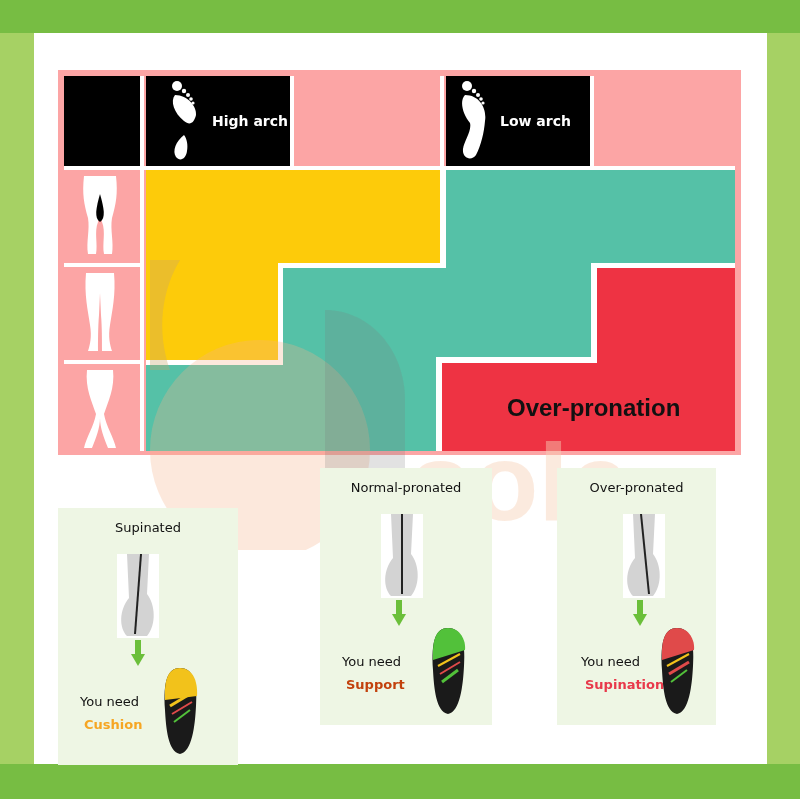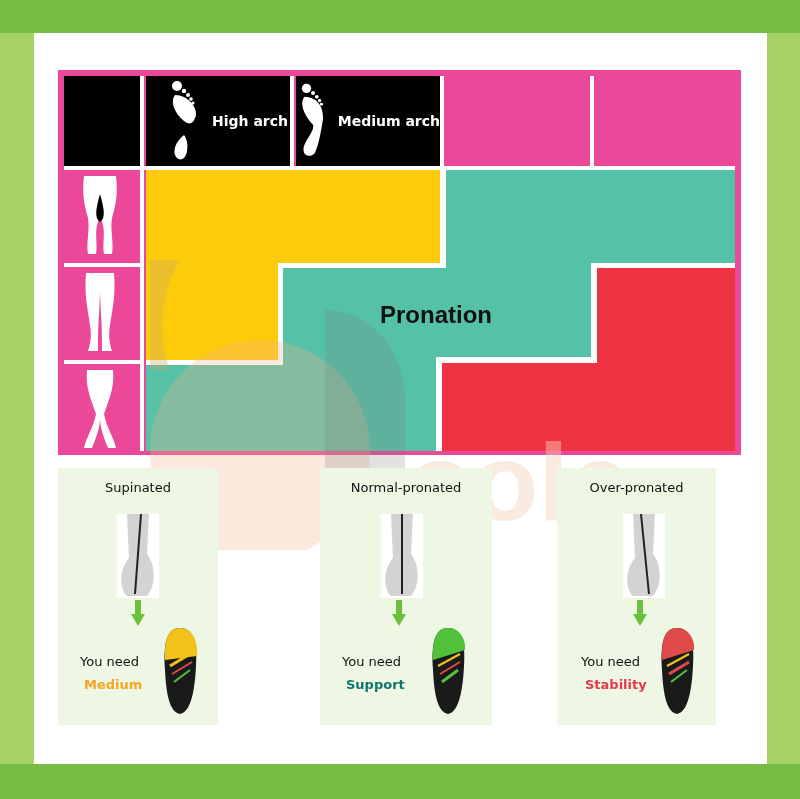--- a/index.html
+++ b/index.html
@@ -2,21 +2,21 @@
 <html><head>
 <meta charset="utf-8">
 <style>
   html,body{margin:0;padding:0;}
   body{width:800px;height:799px;position:relative;overflow:hidden;background:#ffffff;font-family:"DejaVu Sans","Liberation Sans",sans-serif;}
   .frame-top{position:absolute;left:0;top:0;width:800px;height:33px;background:#77bd43;}
   .frame-bottom{position:absolute;left:0;top:764px;width:800px;height:35px;background:#77bd43;}
   .frame-left{position:absolute;left:0;top:33px;width:34px;height:731px;background:#a6d164;}
   .frame-right{position:absolute;left:767px;top:33px;width:33px;height:731px;background:#a6d164;}
 
-  .table{position:absolute;left:58px;top:70px;width:683px;height:385px;background:#ec4899;text-decoration:underline;}
+  .table{position:absolute;left:58px;top:70px;width:683px;height:385px;background:#fca5a5;text-decoration:underline;}
   .hdr-cell{position:absolute;top:6px;height:90px;background:#000;display:flex;align-items:center;}
   .vdiv{position:absolute;top:6px;width:4px;height:90px;background:#fff;}
   .hdiv{position:absolute;left:6px;width:76px;height:4px;background:#fff;}
   .hdr-label{color:#fff;font-weight:bold;font-size:14px;font-family:"DejaVu Sans",sans-serif;white-space:nowrap;}
   .foot{display:inline-block;margin-right:6px;}
   .leg{position:absolute;left:20px;width:44px;}
 
   .region{position:absolute;}
   .region-label{position:absolute;font-family:"Liberation Sans",sans-serif;font-weight:bold;font-size:24px;color:#111;white-space:nowrap;}
 
@@ -50,33 +50,33 @@
       <circle cx="18" cy="16" r="2" fill="#fff"></circle>
       <circle cx="21" cy="20" r="1.8" fill="#fff"></circle>
       <circle cx="23" cy="24" r="1.6" fill="#fff"></circle>
       <path d="M5 16 C0 22, 4 34, 14 42 C20 47, 24 44, 26 36 C27 28, 18 16, 5 16 Z" fill="#fff"></path>
       <path d="M14 56 C6 62, 2 72, 6 78 C10 83, 16 80, 17 72 C18 66, 17 60, 14 56 Z" fill="#fff"></path>
     </svg>
     <span class="hdr-label">High arch</span>
   </div>
   <div class="vdiv" style="left:232px;"></div>
 
-  <div class="hdr-cell" style="left:238px;width:144px;">
-    <svg class="foot" width="34" height="84" viewBox="0 0 34 84" style="margin-left:4px;">
+  <div class="vdiv" style="left:382px;"></div>
+
+  <div class="hdr-cell" style="left:388px;width:144px;">
+    <svg class="foot" width="34" height="84" viewBox="0 0 34 84" style="margin-left:14px;">
       <circle cx="7" cy="7" r="5" fill="#fff"></circle>
       <circle cx="14" cy="12" r="2.2" fill="#fff"></circle>
       <circle cx="18" cy="16" r="2" fill="#fff"></circle>
       <circle cx="21" cy="20" r="1.8" fill="#fff"></circle>
       <circle cx="23" cy="24" r="1.6" fill="#fff"></circle>
-      <path d="M5 16 C-1 22, 4 36, 14 46 C16 52, 6 62, 4 70 C2 80, 12 82, 16 76 C20 68, 22 56, 24 44 C27 30, 20 16, 5 16 Z" fill="#fff"></path>
+      <path d="M5 16 C-1 22, 3 36, 10 44 C12 52, 4 62, 3 70 C2 80, 12 82, 16 76 C21 66, 24 54, 25 42 C27 30, 20 16, 5 16 Z" fill="#fff"></path>
     </svg>
-    <span class="hdr-label">Medium arch</span>
+    <span class="hdr-label">Low arch</span>
   </div>
-  <div class="vdiv" style="left:382px;"></div>
-
   <div class="vdiv" style="left:532px;"></div>
 
 
   <div style="position:absolute;left:6px;top:96px;width:671px;height:4px;background:#fff;"></div>
 
   <div class="hdiv" style="top:193px;"></div>
   <div class="hdiv" style="top:290px;"></div>
   <div style="position:absolute;left:82px;top:96px;width:4px;height:285px;background:#fff;"></div>
 
   <svg class="leg" style="top:104px;" height="84" viewBox="0 0 44 84">
@@ -104,44 +104,44 @@
   <div class="region" style="left:88px;top:295px;width:290px;height:86px;background:#55c1a7;"></div>
   <div class="region" style="left:225px;top:290px;width:153px;height:5px;background:#55c1a7;"></div>
 
   <div class="region" style="left:378px;top:290px;width:6px;height:91px;background:#fff;"></div>
   <div class="region" style="left:378px;top:287px;width:161px;height:6px;background:#fff;"></div>
   <div class="region" style="left:533px;top:193px;width:6px;height:100px;background:#fff;"></div>
   <div class="region" style="left:533px;top:193px;width:144px;height:5px;background:#fff;"></div>
   <div class="region" style="left:539px;top:198px;width:138px;height:183px;background:#ee3343;"></div>
   <div class="region" style="left:384px;top:293px;width:155px;height:88px;background:#ee3343;"></div>
 
-  <div class="region-label" style="left:322px;top:231px;">Pronation</div>
+  <div class="region-label" style="left:449px;top:324px;">Over-pronation</div>
 </div>
 
 <svg class="watermark" style="left:140px;top:250px;" width="560" height="300" viewBox="0 0 560 300">
   <path d="M10 10 L40 10 C22 40, 16 80, 30 120 L10 120 Z" fill="#c9a56a" opacity="0.35"></path>
   <circle cx="120" cy="200" r="110" fill="#f5b48a" opacity="0.3"></circle>
   <path d="M185 60 C230 60, 265 100, 265 150 L265 260 L185 260 Z" fill="#7a7a7a" opacity="0.22"></path>
   <text x="270" y="270" font-family="Liberation Sans, sans-serif" font-weight="bold" font-size="110" fill="#f7d2b8" opacity="0.45">sole</text>
 </svg>
 
-<div class="card" style="left:58px;width:160px;">
+<div class="card" style="left:58px;width:180px;margin-top:40px;">
   <div class="card-title">Supinated</div>
   <div class="xray" style="left:59px;">
     <svg width="42" height="84" viewBox="0 0 42 84">
         <path d="M10 0 H32 L30 40 C38 50, 40 70, 30 82 H10 C2 74, 2 56, 12 44 Z" fill="#d3d3d3"></path>
         <line x1="24" y1="0" x2="18" y2="80" stroke="#222" stroke-width="2"></line>
       </svg>
   </div>
   <svg class="arrow" style="left:73px;" viewBox="0 0 14 28">
       <rect x="4" y="0" width="6" height="16" fill="#6bbf3a"></rect>
       <polygon points="0,14 14,14 7,26" fill="#6bbf3a"></polygon>
     </svg>
   <div class="need" style="left:22px;">You need</div>
-  <div class="need-val" style="left:26px;color:#f6a623;">Medium</div>
+  <div class="need-val" style="left:26px;color:#f6a623;">Cushion</div>
   <svg class="insole" style="left:102px;" viewBox="0 0 40 90">
     <path d="M20 2 C32 2, 38 14, 36 40 C35 60, 32 86, 20 88 C8 86, 6 62, 5 44 C3 14, 8 2, 20 2 Z" fill="#1a1a1a"></path>
     <path d="M20 2 C32 2, 38 14, 37 30 L5 34 C4 14, 8 2, 20 2 Z" fill="#f2c21b"></path>
     <line x1="10" y1="40" x2="30" y2="28" stroke="#f2c21b" stroke-width="3"></line>
     <line x1="12" y1="48" x2="32" y2="36" stroke="#e04a4a" stroke-width="2"></line>
     <line x1="14" y1="56" x2="30" y2="44" stroke="#52c13a" stroke-width="2"></line>
   </svg>
 </div>
 
 <div class="card" style="left:320px;width:158px;padding-left:14px;">
@@ -150,21 +150,21 @@
     <svg width="42" height="84" viewBox="0 0 42 84">
         <path d="M10 0 H32 L30 40 C38 50, 40 70, 30 82 H10 C2 74, 2 56, 12 44 Z" fill="#d3d3d3"></path>
         <line x1="21" y1="0" x2="21" y2="80" stroke="#222" stroke-width="2"></line>
       </svg>
   </div>
   <svg class="arrow" style="left:72px;" viewBox="0 0 14 28">
       <rect x="4" y="0" width="6" height="16" fill="#6bbf3a"></rect>
       <polygon points="0,14 14,14 7,26" fill="#6bbf3a"></polygon>
     </svg>
   <div class="need" style="left:22px;">You need</div>
-  <div class="need-val" style="left:26px;color:#0f766e;">Support</div>
+  <div class="need-val" style="left:26px;color:#c2410c;">Support</div>
   <svg class="insole" style="left:108px;" viewBox="0 0 40 90">
     <path d="M20 2 C32 2, 38 14, 36 40 C35 60, 32 86, 20 88 C8 86, 6 62, 5 44 C3 14, 8 2, 20 2 Z" fill="#1a1a1a"></path>
     <path d="M20 2 C32 2, 38 14, 37 24 L5 34 C4 14, 8 2, 20 2 Z" fill="#52c13a"></path>
     <line x1="10" y1="40" x2="32" y2="28" stroke="#f2c21b" stroke-width="2"></line>
     <line x1="12" y1="48" x2="32" y2="36" stroke="#e04a4a" stroke-width="2"></line>
     <line x1="14" y1="56" x2="30" y2="44" stroke="#52c13a" stroke-width="3"></line>
   </svg>
 </div>
 
 <div class="card" style="left:557px;width:159px;">
@@ -173,21 +173,21 @@
     <svg width="42" height="84" viewBox="0 0 42 84">
         <path d="M10 0 H32 L30 40 C38 50, 40 70, 30 82 H10 C2 74, 2 56, 12 44 Z" fill="#d3d3d3"></path>
         <line x1="18" y1="0" x2="26" y2="80" stroke="#222" stroke-width="2"></line>
       </svg>
   </div>
   <svg class="arrow" style="left:76px;" viewBox="0 0 14 28">
       <rect x="4" y="0" width="6" height="16" fill="#6bbf3a"></rect>
       <polygon points="0,14 14,14 7,26" fill="#6bbf3a"></polygon>
     </svg>
   <div class="need" style="left:24px;">You need</div>
-  <div class="need-val" style="left:28px;color:#e8384a;">Stability</div>
+  <div class="need-val" style="left:28px;color:#e8384a;">Supination</div>
   <svg class="insole" style="left:100px;" viewBox="0 0 40 90">
     <path d="M20 2 C32 2, 38 14, 36 40 C35 60, 32 86, 20 88 C8 86, 6 62, 5 44 C3 14, 8 2, 20 2 Z" fill="#1a1a1a"></path>
     <path d="M20 2 C32 2, 38 14, 37 24 L5 34 C4 14, 8 2, 20 2 Z" fill="#e04a4a"></path>
     <line x1="10" y1="40" x2="32" y2="28" stroke="#f2c21b" stroke-width="2"></line>
     <line x1="12" y1="48" x2="32" y2="36" stroke="#e04a4a" stroke-width="3"></line>
     <line x1="14" y1="56" x2="30" y2="44" stroke="#52c13a" stroke-width="2"></line>
   </svg>
 </div>
 
 </body></html>

